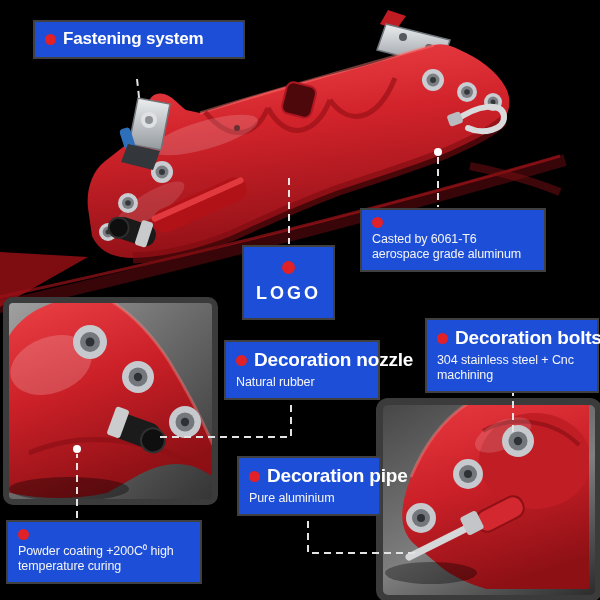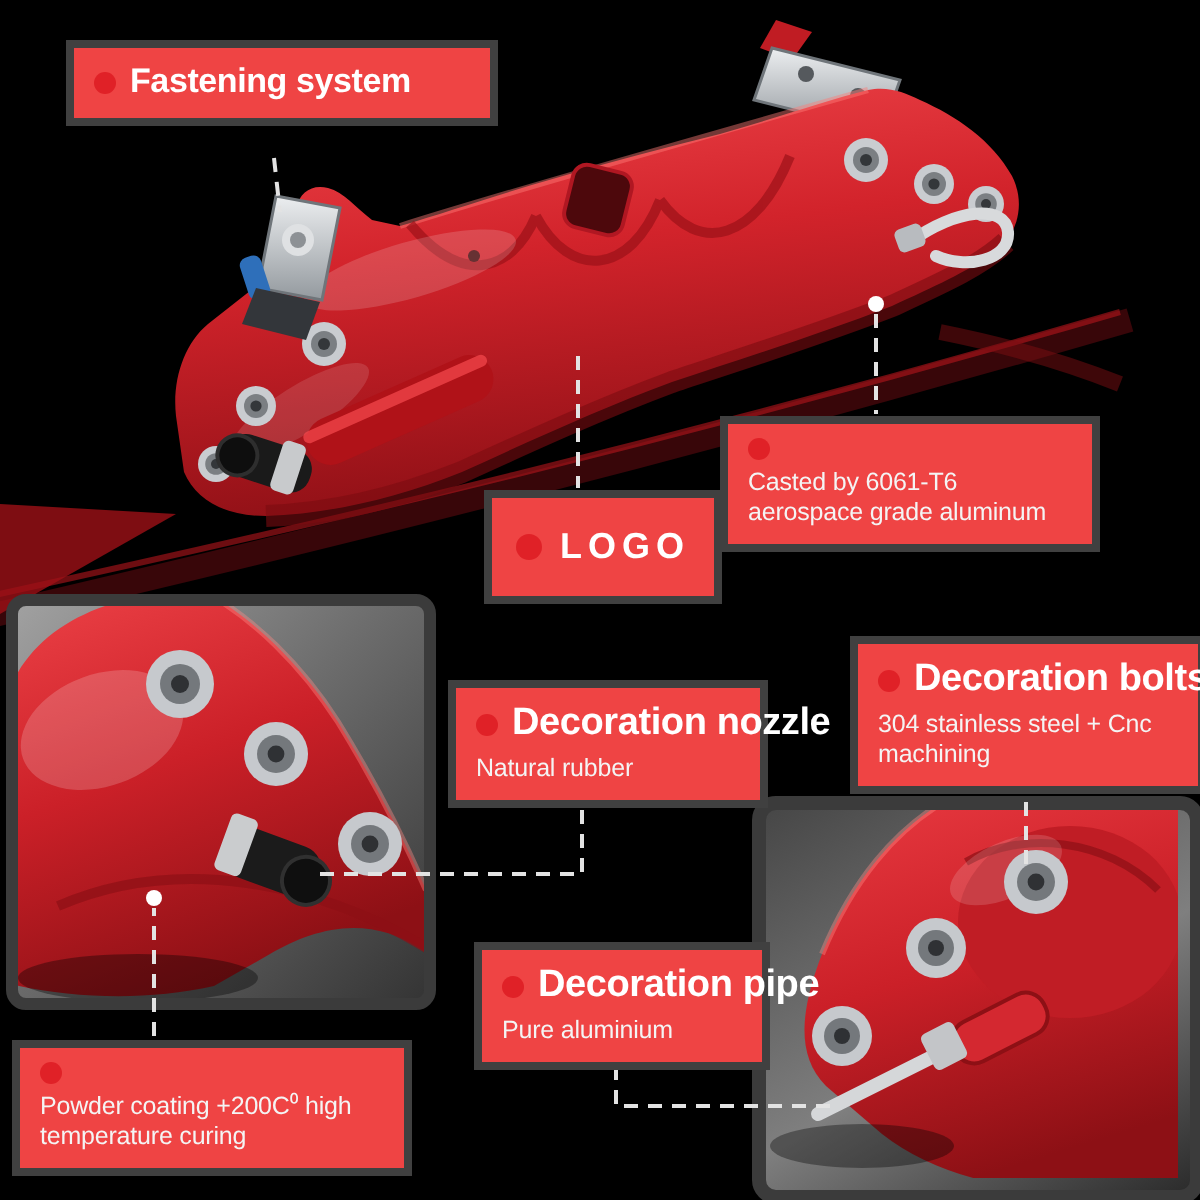--- a/index.html
+++ b/index.html
@@ -7,31 +7,31 @@
     width:600px;height:600px;position:relative;overflow:hidden;
     background:#000;font-family:"Liberation Sans",sans-serif;
     -webkit-font-smoothing:antialiased;
   }
   svg{display:block;}
   .layer{position:absolute;left:0;top:0;}
 
   
   .callout{
     position:absolute;z-index:10;box-sizing:content-box;
-    background:#ef4444;border:4px solid #404040;color:#fff;
+    background:#1d4ed8;border:2px solid #404040;color:#fff;
     padding:7px 10px 8px;
   }
   .callout .trow{display:flex;align-items:center;gap:7px;}
   .callout .dot{width:11px;height:11px;border-radius:50%;background:#e02127;flex:0 0 auto;}
   .callout .title{font-weight:bold;font-size:16px;letter-spacing:-0.2px;white-space:nowrap;}
   .callout .sub{font-size:12.5px;line-height:1.2;margin-top:4px;color:#f4f4f4;
     white-space:pre-line;letter-spacing:-0.1px;}
   .t17 .title{font-size:17px;} .t15 .title{font-size:19px;}
 
-  #callout-logo{display:flex;align-items:center;gap:9px;padding:14px 12px;}
+  #callout-logo{display:flex;align-items:center;gap:9px;padding:14px 12px;flex-direction:column;}
   #callout-logo .dot{width:13px;height:13px;}
   #callout-logo .title{font-size:18px;letter-spacing:3px;}
 
   
   .inset{position:absolute;z-index:4;border:6px solid #3b3b3b;border-radius:10px;overflow:hidden;}
   #inset-left{left:3px;top:297px;width:203px;height:196px;
     background:linear-gradient(135deg,#a0a0a0 0%,#6e6e6e 45%,#353535 100%);}
   #inset-right{left:376px;top:398px;width:212px;height:190px;border-width:7px;border-radius:12px;
     background:linear-gradient(150deg,#474747 0%,#7f7f7f 55%,#2c2c2c 100%);}
 </style>
@@ -253,21 +253,21 @@
 
 <div class="callout t15" style="left:425px;top:318px;width:150px">
   <div class="trow">
       <span class="dot"></span>
     <span class="title">Decoration bolts</span>
     </div>
   <div class="sub">304 stainless steel + Cnc
 machining</div>
 </div>
 
-<div class="callout t15" style="left:237px;top:471px;width:120px">
+<div class="callout t15" style="left:237px;top:456px;width:120px">
   <div class="trow">
       <span class="dot"></span>
     <span class="title">Decoration pipe</span>
     </div>
   <div class="sub">Pure aluminium</div>
 </div>
 
 <div class="callout t17" style="left:6px;top:520px;width:172px">
   <div class="trow">
       <span class="dot"></span>

